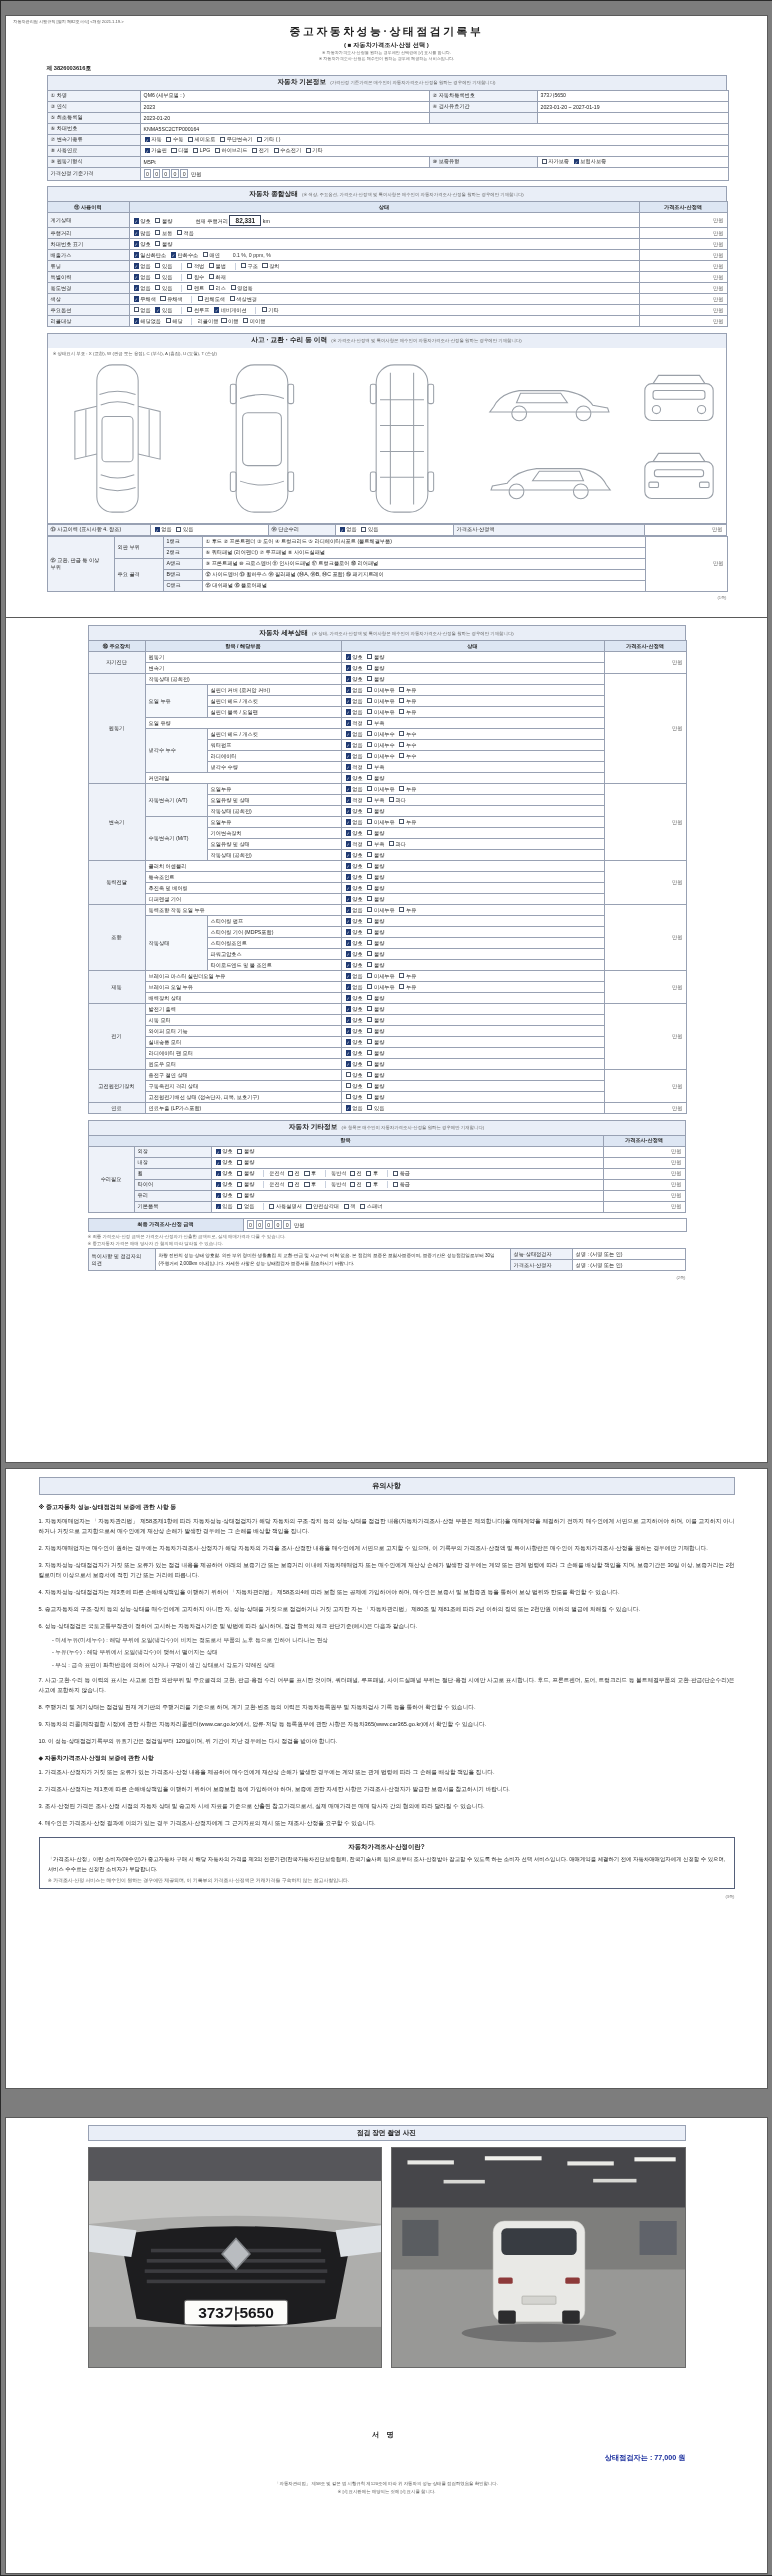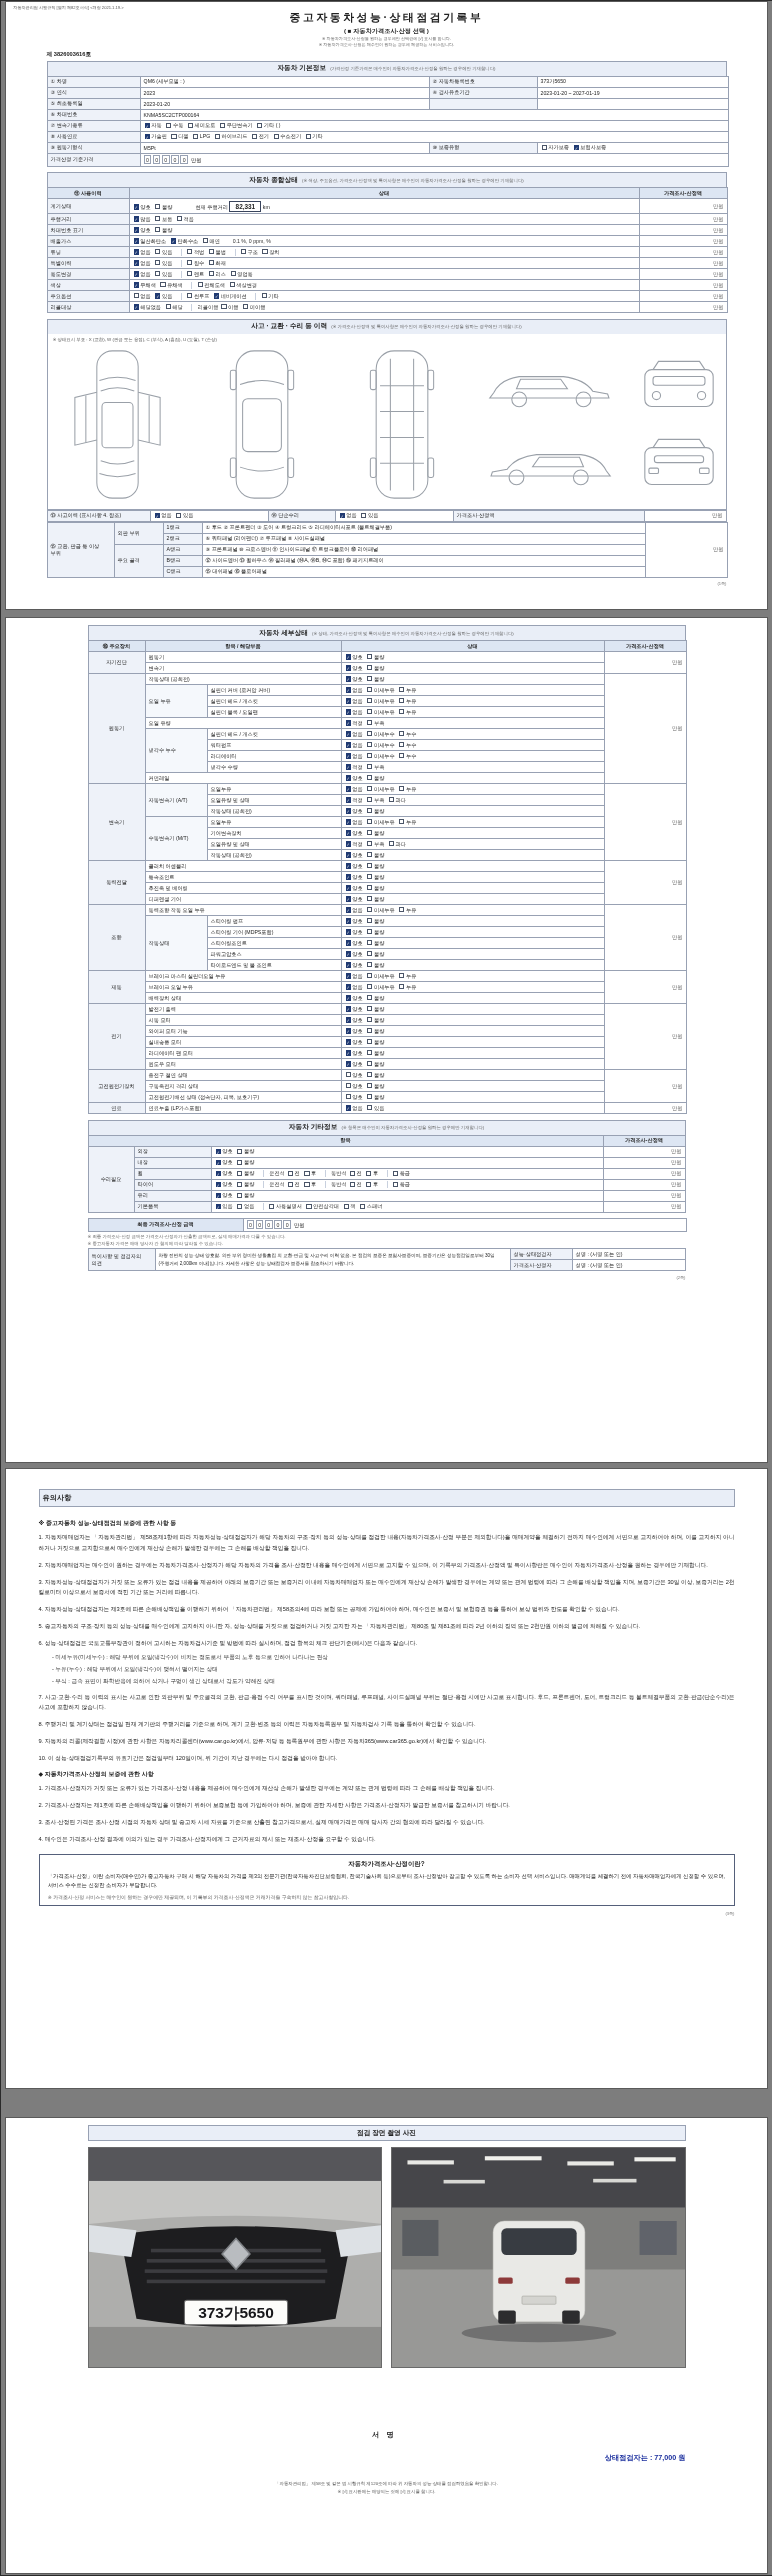--- a/index.html
+++ b/index.html
@@ -1,20 +1,20 @@
 <!DOCTYPE html>
 <html style="font-size:8.2px"><head>
 <meta charset="utf-8">
 <style>
 *{margin:0;padding:0;box-sizing:border-box}
 html,body{width:773px}
 body{position:relative;height:2576px;background:#7d7d7d;border:1px solid #2a2a2a;
      font-family:"Liberation Sans","DejaVu Sans",sans-serif;font-size:5.2px;color:#222}
 .page{position:absolute;left:4.1px;right:4.1px;background:#fff;border:0.5px solid #5a5a5a;overflow:hidden}
-#page1{top:0;height:609px;padding:3.1px 7.2px}
+#page1{top:14px;height:609px;padding:3.1px 7.2px}
 #page2{top:616px;height:846px;padding:7.2px 0}
 #page3{top:1467px;height:621px;padding:8.2px 0}
 #page4{top:2116px;height:457px;padding:7.2px 0}
 .w1320{width:680px;margin:0 auto}
 .w1160{width:598px;margin:0 auto}
 .w1350{width:696px;margin:0 auto}
 .reg-note{font-size:4.1px;color:#555}
 .doc-header{text-align:center;margin-top:1px}
 .doc-title{font-size:10.8px;font-weight:bold;letter-spacing:2.6px}
 .doc-subtitle{font-size:6.2px;font-weight:bold;margin-top:1.5px}
@@ -45,21 +45,21 @@
 .gap{height:5.2px}
 .diag-wrap{border:0.5px solid #98a1b3;border-top:none;padding:3.1px 5.2px 2.1px 5.2px}
 .legend{font-size:4.4px;color:#555;margin-bottom:1px}
 .diag-row{display:flex;justify-content:space-between;align-items:center;height:164px}
 .diag svg{display:block}
 .diag-col{display:flex;flex-direction:column;justify-content:space-around;height:155px}
 .pagemark{font-size:4.1px;color:#777;text-align:right;width:680px;margin:3.1px auto 0 auto}
 .pagemark2{font-size:4.1px;color:#777;text-align:right;width:598px;margin:4.1px auto 0 auto}
 .pagemark3{font-size:4.1px;color:#777;text-align:right;width:696px;margin:5.2px auto 0 auto}
 .final-note{font-size:4.4px;color:#666;margin:2.1px 0}
-.notice-title-box{width:696px;margin:12px auto;border:0.5px solid #98a1b3;background:#e9eef7;
+.notice-title-box{width:696px;margin:0 auto;border:0.5px solid #98a1b3;background:#e9eef7;text-align:center;
                   font-weight:bold;font-size:7.2px;padding:3.1px}
 .nsec{font-weight:bold;font-size:6px;margin:7.2px 0 4.1px 0}
 .nitem{font-size:5.7px;line-height:1.8;margin-bottom:6.7px;text-align:justify}
 .nsub{font-size:5.7px;line-height:1.8;margin:-3.1px 0 5.2px 13.4px;color:#333}
 .nbox{border:0.8px solid #55607a;width:696px;margin:9.3px auto 0 auto;padding:5.2px 8.2px}
 .nbox-title{text-align:center;font-weight:bold;font-size:6.4px;margin-bottom:3.1px}
 .nbox-text{font-size:5.4px;line-height:1.7;text-align:justify}
 .nbox-note{font-size:4.9px;color:#555;margin-top:3.1px}
 .photo-head{width:598px;margin:0 auto;border:0.5px solid #98a1b3;background:#e9eef7;text-align:center;
             font-weight:bold;font-size:6.7px;padding:2.6px}

